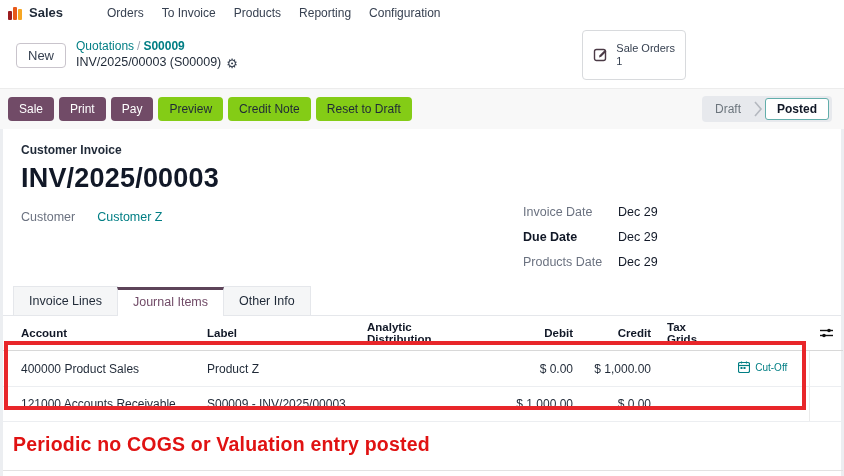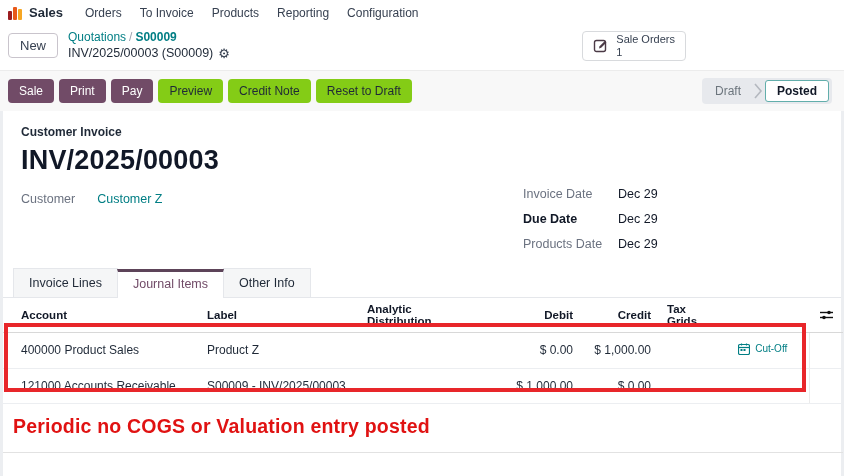--- a/index.html
+++ b/index.html
@@ -9,50 +9,50 @@
     background:#eceef1;
     color:#111827;
     font-size:12px;
   }
   
   .topnav {
     background:#fff;
     display:flex; align-items:center;
     height:25px; padding:0 8px; gap:18px;
   }
-  .brand { display:flex; align-items:center; gap:7px; margin-right:4px; cursor:pointer; }
+  .brand { display:flex; align-items:center; gap:7px; margin-right:26px; cursor:pointer; }
   .app-icon { display:flex; align-items:flex-end; gap:1px; height:14px; }
   .app-icon i { display:block; width:4px; border-radius:1px; }
   .app-icon .b1 { height:9px;  background:#9b1d20; }
   .app-icon .b2 { height:13px; background:#e8591a; }
   .app-icon .b3 { height:11px; background:#f6a623; }
   .app-name { font-weight:bold; font-size:13px; color:#1f2937; }
   .nav-item { font-size:12px; color:#374151; cursor:pointer; }
   
   .bc-row {
     background:#fff; display:flex; align-items:center;
     padding:5px 8px 8px 8px; border-bottom:1px solid #ececec;
   }
   .new-btn {
     background:#fff; border:1px solid #c9c4cc; border-radius:4px;
     font-family:inherit; font-size:13px; color:#374151;
-    padding:4px 11px; cursor:pointer; margin-right:10px;
+    padding:4px 11px; cursor:pointer; margin-right:10px;margin-left:8px;
   }
   .bc-lines { display:flex; flex-direction:column; gap:1px; line-height:1.25; }
   .bc-top { font-size:12px; }
   .bc-top a { color:#017e84; text-decoration:none; cursor:pointer; }
   .bc-top .ref { font-weight:bold; }
   .bc-sep { color:#9ca3af; margin:0 3px; }
   .bc-bottom { font-size:12.5px; color:#1f2937; display:flex; align-items:center; gap:5px; }
   .gear { color:#374151; font-size:13px; cursor:pointer; line-height:1; }
   .bc-spacer { flex:1; }
   .stat-btn {
     display:flex; align-items:center; gap:7px;
     border:1px solid #d8dadd; border-radius:4px; background:#fff;
-    padding:1px 10px; cursor:pointer; margin-right:150px;
+    padding:11px 10px; cursor:pointer; margin-right:150px;
   }
   .stat-txt { display:flex; flex-direction:column; line-height:1.2; font-size:11px; color:#374151; }
   
   .control-panel {
     background:#f8f8f8;
     display:flex; align-items:center;
     padding:7px 8px; gap:5px;
   }
   .btn {
     font-family:inherit; font-size:12px; border:none; border-radius:4px;

